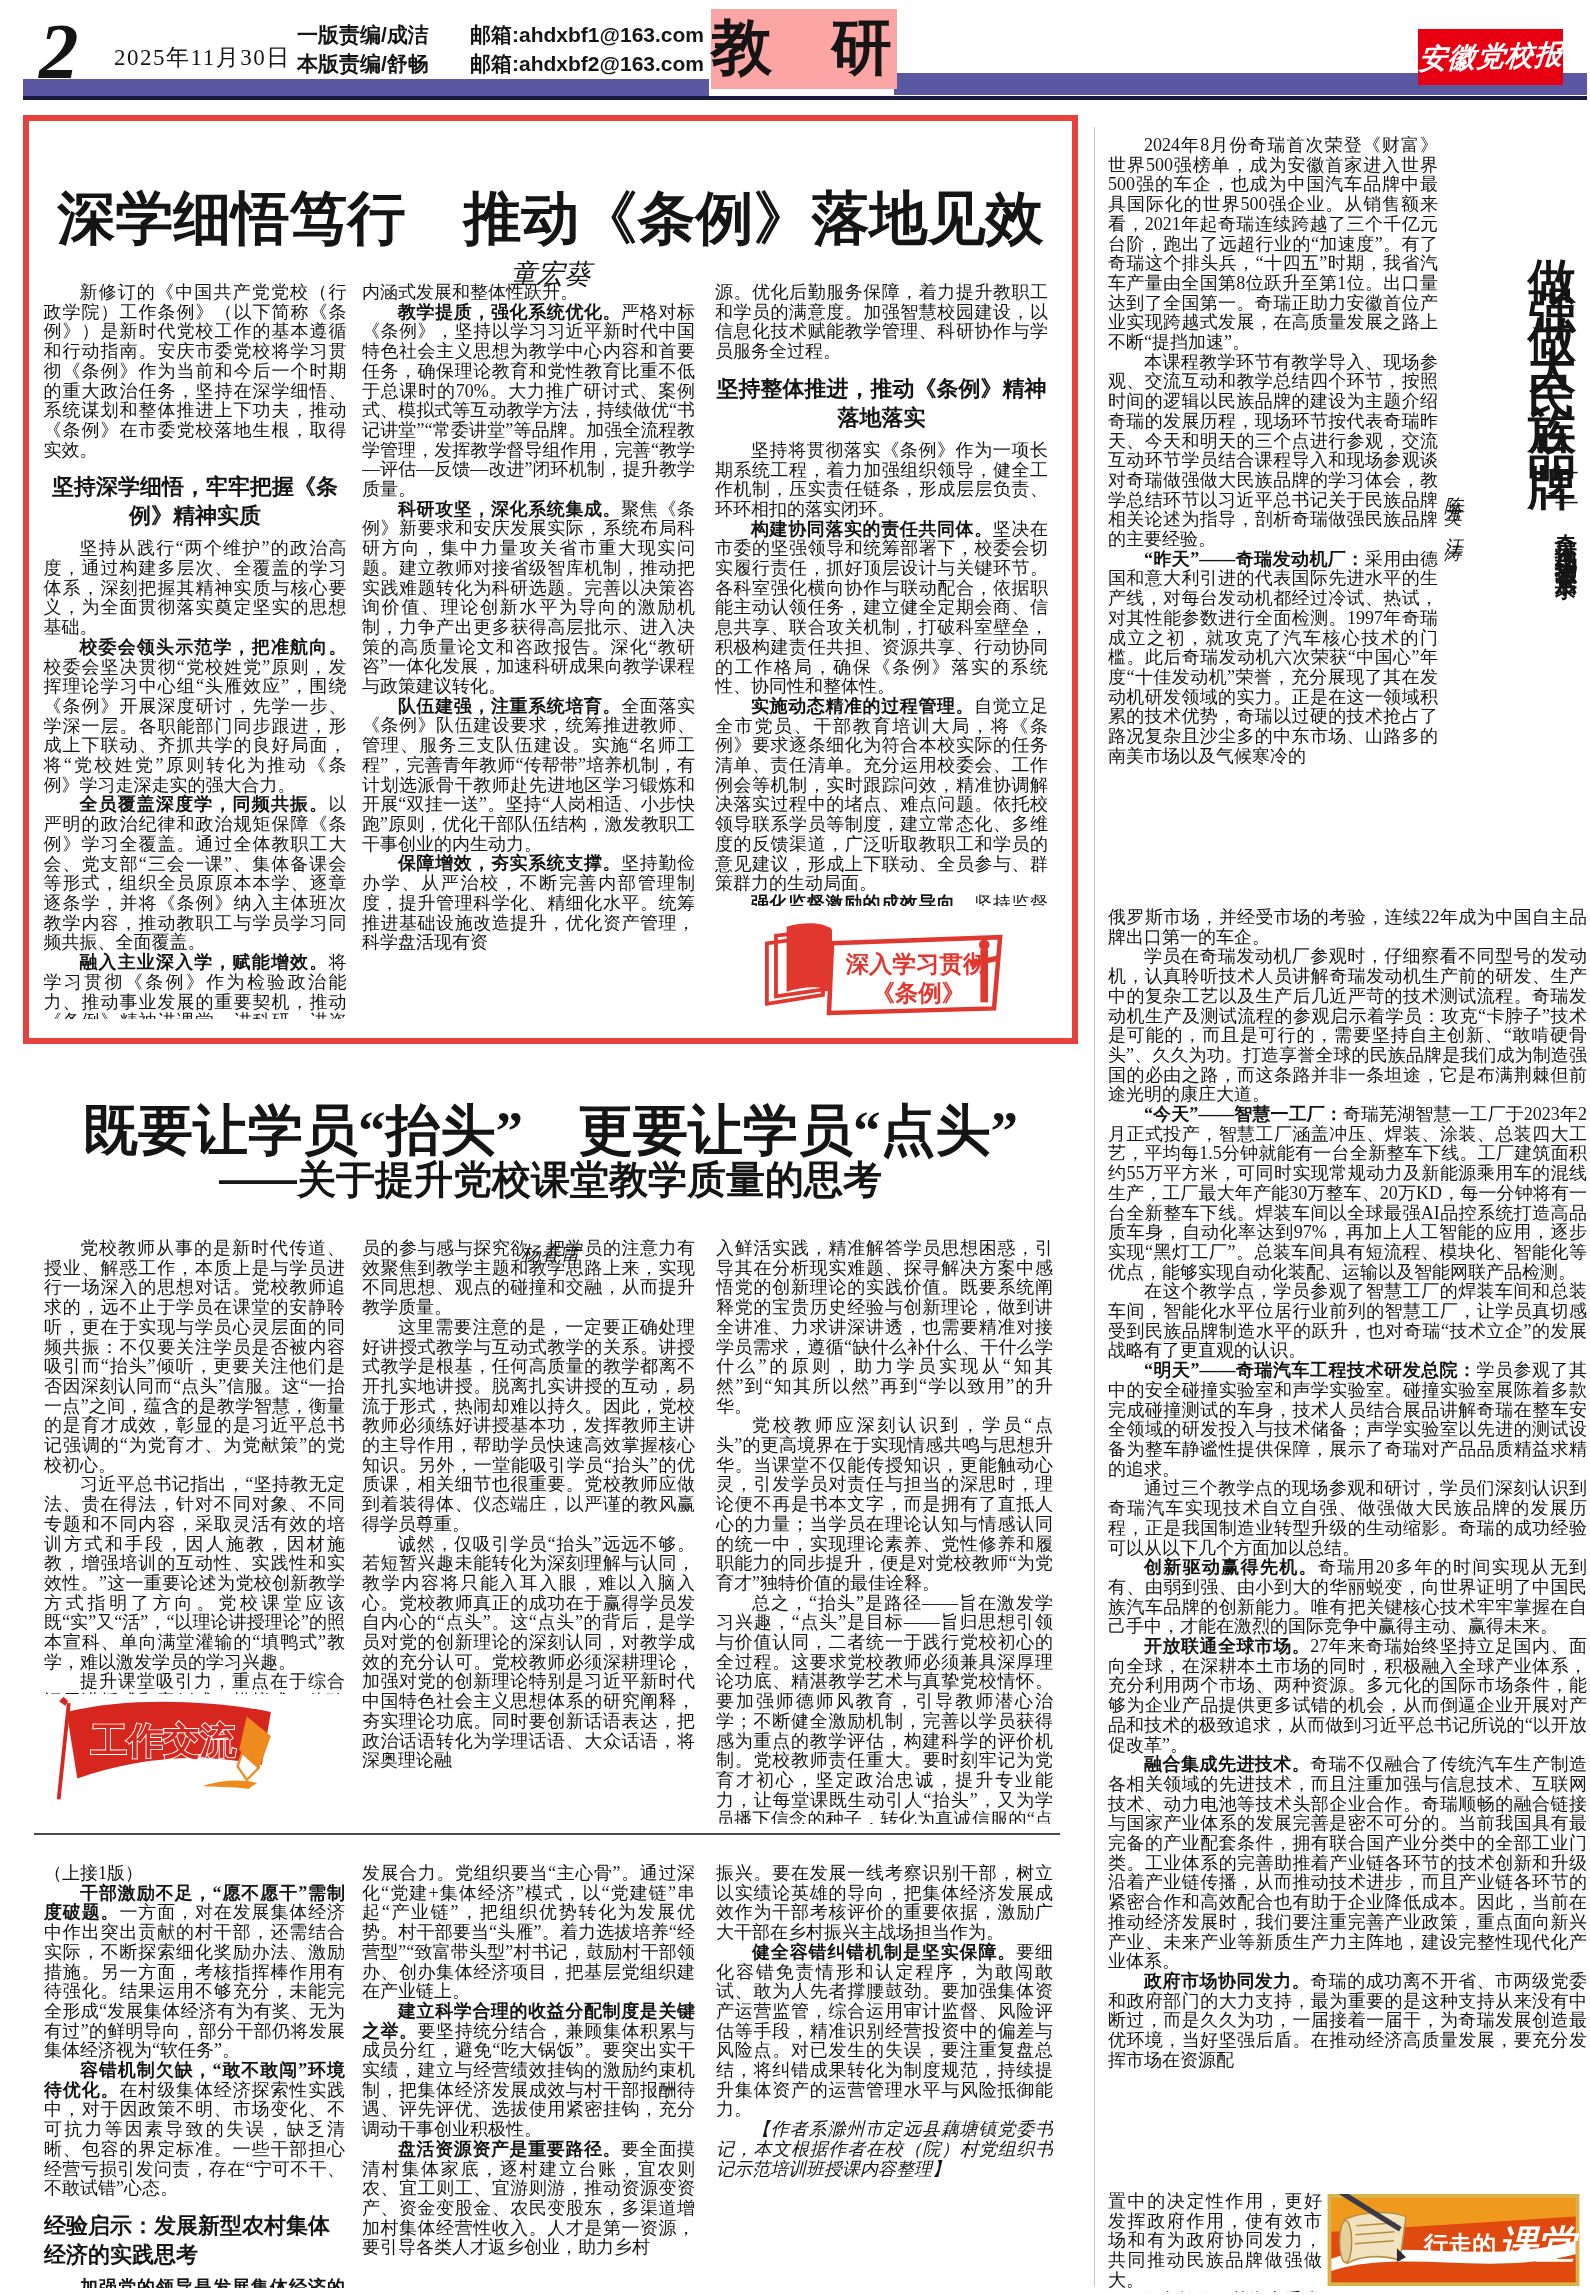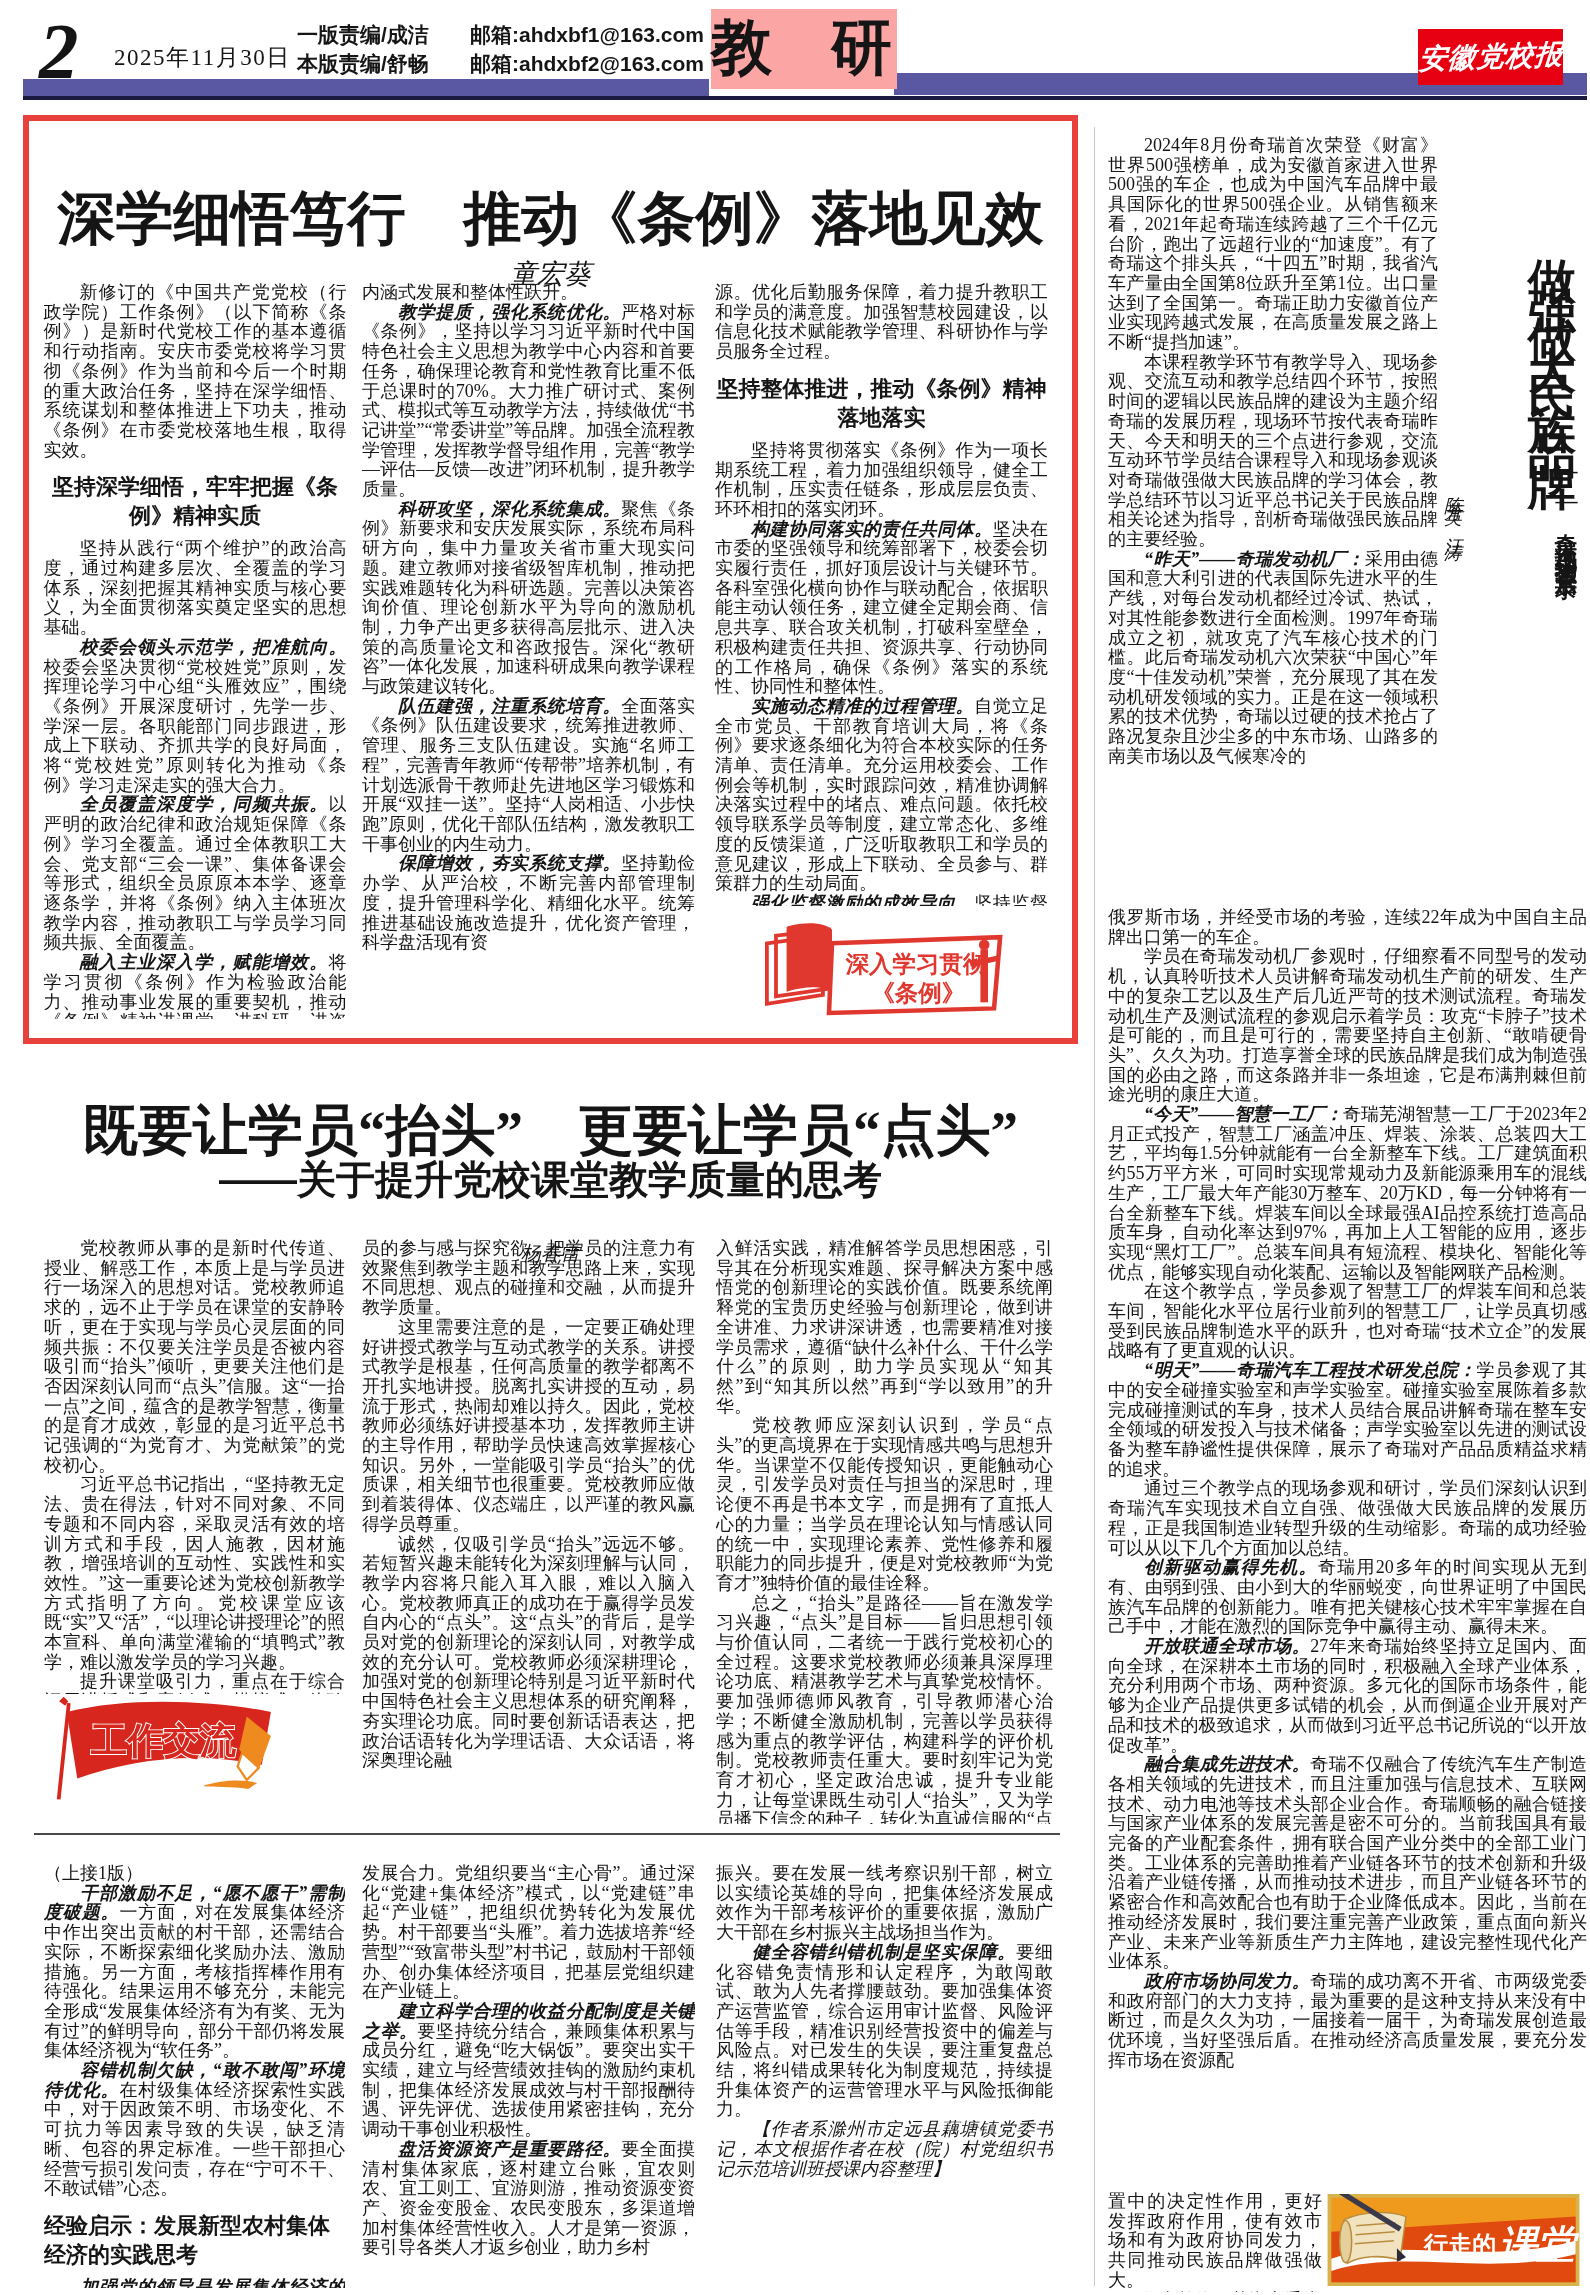--- a/index.html
+++ b/index.html
@@ -22,21 +22,21 @@
   .logo span{color:#fff;font-size:28px;font-weight:700;font-style:italic;transform:skewX(-6deg) rotate(-2deg);letter-spacing:0.8px;}
   
   .col{position:absolute;overflow:hidden;}
   .blk{margin:0;font-size:18px;line-height:19.7px;text-align:justify;text-indent:2em;}
   .blk-cont{text-indent:0;}
   .blk-label{text-indent:0;text-align:left;}
   .blk-sub{font-family:"Liberation Sans","DejaVu Sans",sans-serif;font-weight:900;font-size:22px;line-height:29px;
            text-indent:0;text-align:left;margin:12px 0 9px 0;}
   .blk-attr{text-indent:0;text-align:right;font-style:italic;padding-right:4.5px;}
   .blk-attrb{font-style:italic;}
-  .lead{font-style:italic;font-weight:700;margin-top:16px;}
+  .lead{font-weight:700;margin-top:16px;}
   
   .redbox{position:absolute;left:23px;top:115px;width:1055px;height:929px;border:6.8px solid #e8413c;box-sizing:border-box;}
   .redbox .blk-sub{text-align:center;}
   .a1-headline{position:absolute;left:0;top:26px;width:100%;text-align:center;
                font-family:"Liberation Sans","DejaVu Sans",sans-serif;font-weight:900;font-size:58px;line-height:1.1;}
   .a1-byline{position:absolute;left:0;top:135px;width:100%;text-align:center;font-size:27px;font-style:italic;}
   .stamp{position:absolute;left:727px;top:792px;width:255px;height:106px;}
   
   .a2-headline{position:absolute;left:23px;top:1064px;width:1055px;text-align:center;
                font-weight:900;font-size:55px;line-height:1.1;}

